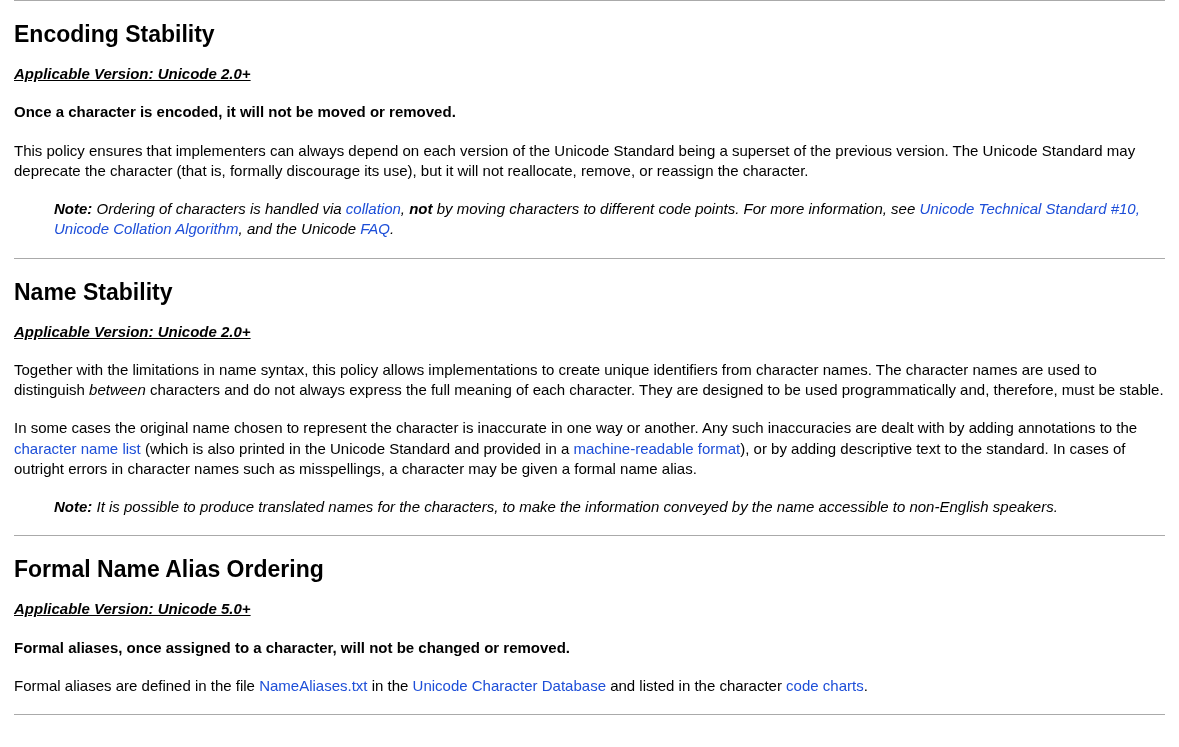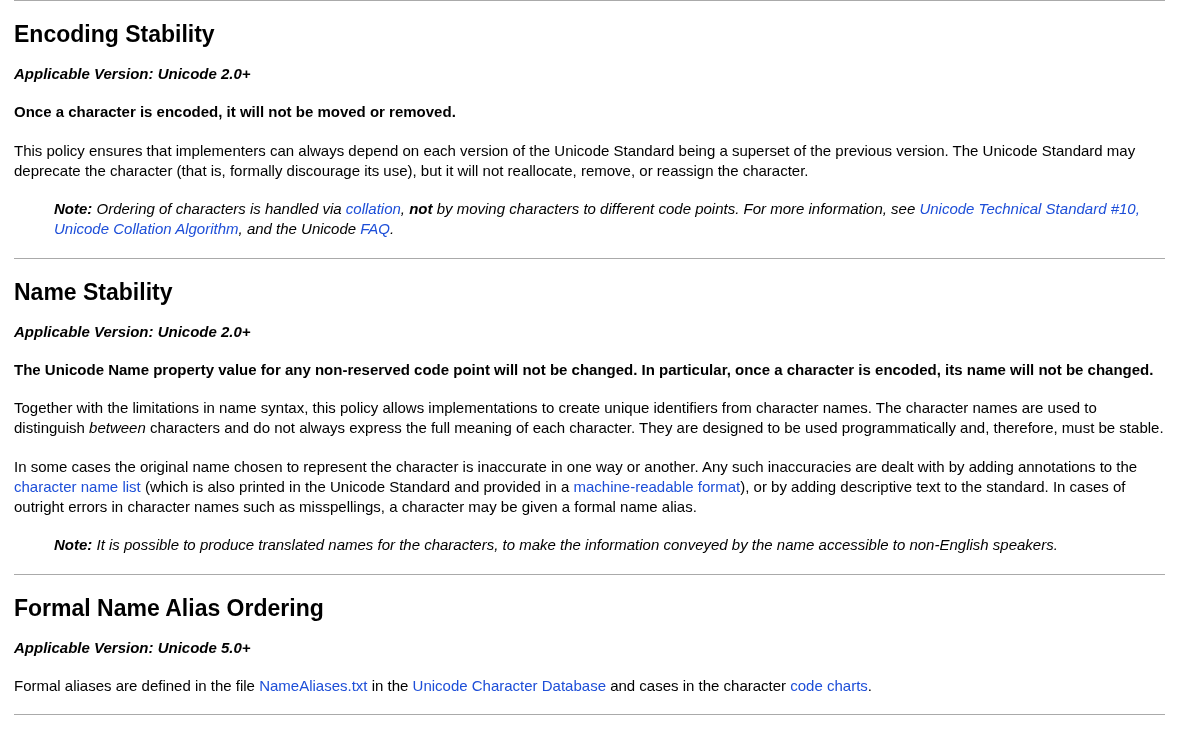--- a/index.html
+++ b/index.html
@@ -27,20 +27,21 @@
     }
     h2 {
       font-size: 23px;
       font-weight: bold;
       margin: 20px 0 16px 0;
     }
     .applicable {
       font-style: italic;
       font-weight: bold;
       margin: 0 0 18px 0;
+      text-decoration: underline;
     }
     .bold-statement {
       font-weight: bold;
       margin: 0 0 18px 0;
     }
     p {
       margin: 0 0 18px 0;
       line-height: 1.35;
     }
     .note-block {
@@ -91,35 +92,35 @@
     <p class="bold-statement">Once a character is encoded, it will not be moved or removed.</p>
     <p>This policy ensures that implementers can always depend on each version of the Unicode Standard being a superset of the previous version. The Unicode Standard may deprecate the character (that is, formally discourage its use), but it will not reallocate, remove, or reassign the character.</p>
     <div class="note-block">
       <span class="note-label">Note:</span><span> Ordering of characters is handled via </span><a class="link" href="#">collation</a><span>, </span><span class="not-bold">not</span><span> by moving characters to different code points. For more information, see </span><a class="link" href="#">Unicode Technical Standard #10, Unicode Collation Algorithm</a><span>, and the Unicode </span><a class="link" href="#">FAQ</a><span>.</span>
     </div>
 
     <hr class="section-hr">
 
     <h2>Name Stability</h2>
     <p class="applicable">Applicable Version: Unicode 2.0+</p>
-    <p class="bold-statement">The Unicode Name property value for any non-reserved code point will not be changed. In particular, once a character is encoded, its name will not be changed.</p>
     <p>
       <span>Together with the limitations in name syntax, this policy allows implementations to create unique identifiers from character names. The character names are used to distinguish </span><span class="between-em">between</span><span> characters and do not always express the full meaning of each character. They are designed to be used programmatically and, therefore, must be stable.</span>
     </p>
     <p>
       <span>In some cases the original name chosen to represent the character is inaccurate in one way or another. Any such inaccuracies are dealt with by adding annotations to the </span><a class="link" href="#">character name list</a><span> (which is also printed in the Unicode Standard and provided in a </span><a class="link" href="#">machine-readable format</a><span>), or by adding descriptive text to the standard. In cases of outright errors in character names such as misspellings, a character may be given a formal name alias.</span>
     </p>
     <div class="note-block">
       <span class="note-label">Note:</span><span> It is possible to produce translated names for the characters, to make the information conveyed by the name accessible to non-English speakers.</span>
     </div>
 
     <hr class="section-hr">
 
     <h2>Formal Name Alias Ordering</h2>
     <p class="applicable">Applicable Version: Unicode 5.0+</p>
+    <p class="bold-statement">Formal aliases, once assigned to a character, will not be changed or removed.</p>
     <p>
-      <span>Formal aliases are defined in the file </span><a class="link" href="#">NameAliases.txt</a><span> in the </span><a class="link" href="#">Unicode Character Database</a><span> and cases in the character </span><a class="link" href="#">code charts</a><span>.</span>
+      <span>Formal aliases are defined in the file </span><a class="link" href="#">NameAliases.txt</a><span> in the </span><a class="link" href="#">Unicode Character Database</a><span> and listed in the character </span><a class="link" href="#">code charts</a><span>.</span>
     </p>
 
     <hr class="section-hr">
 
   </div>
 </div>
 
 </body></html>

